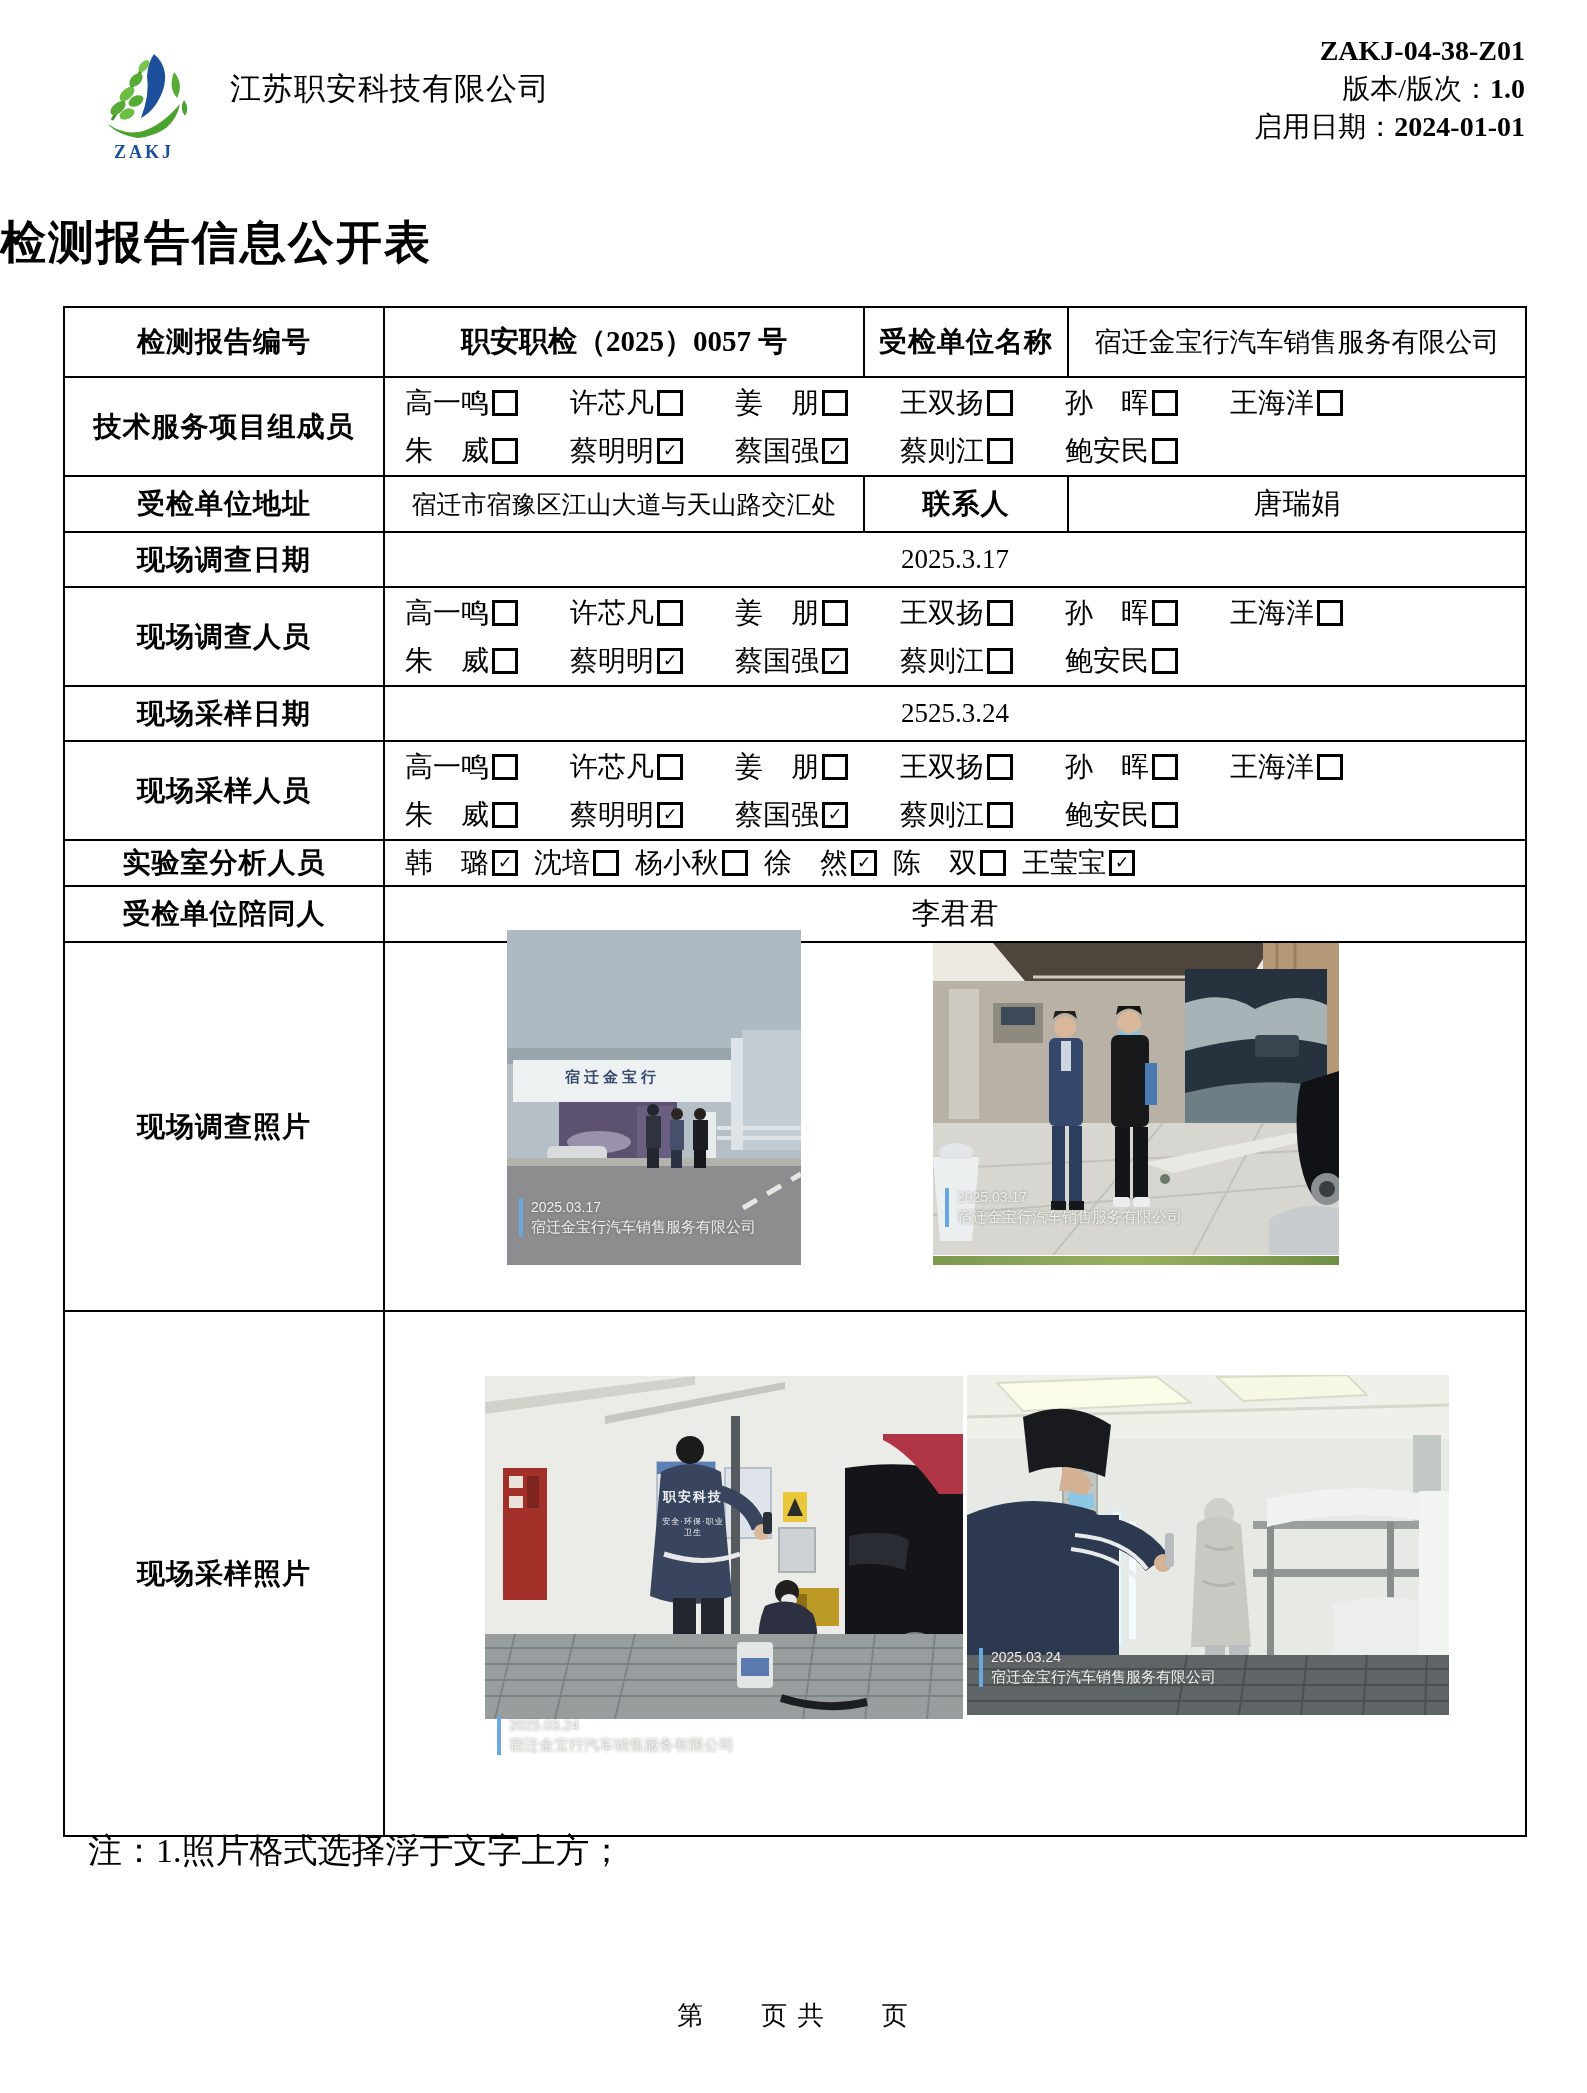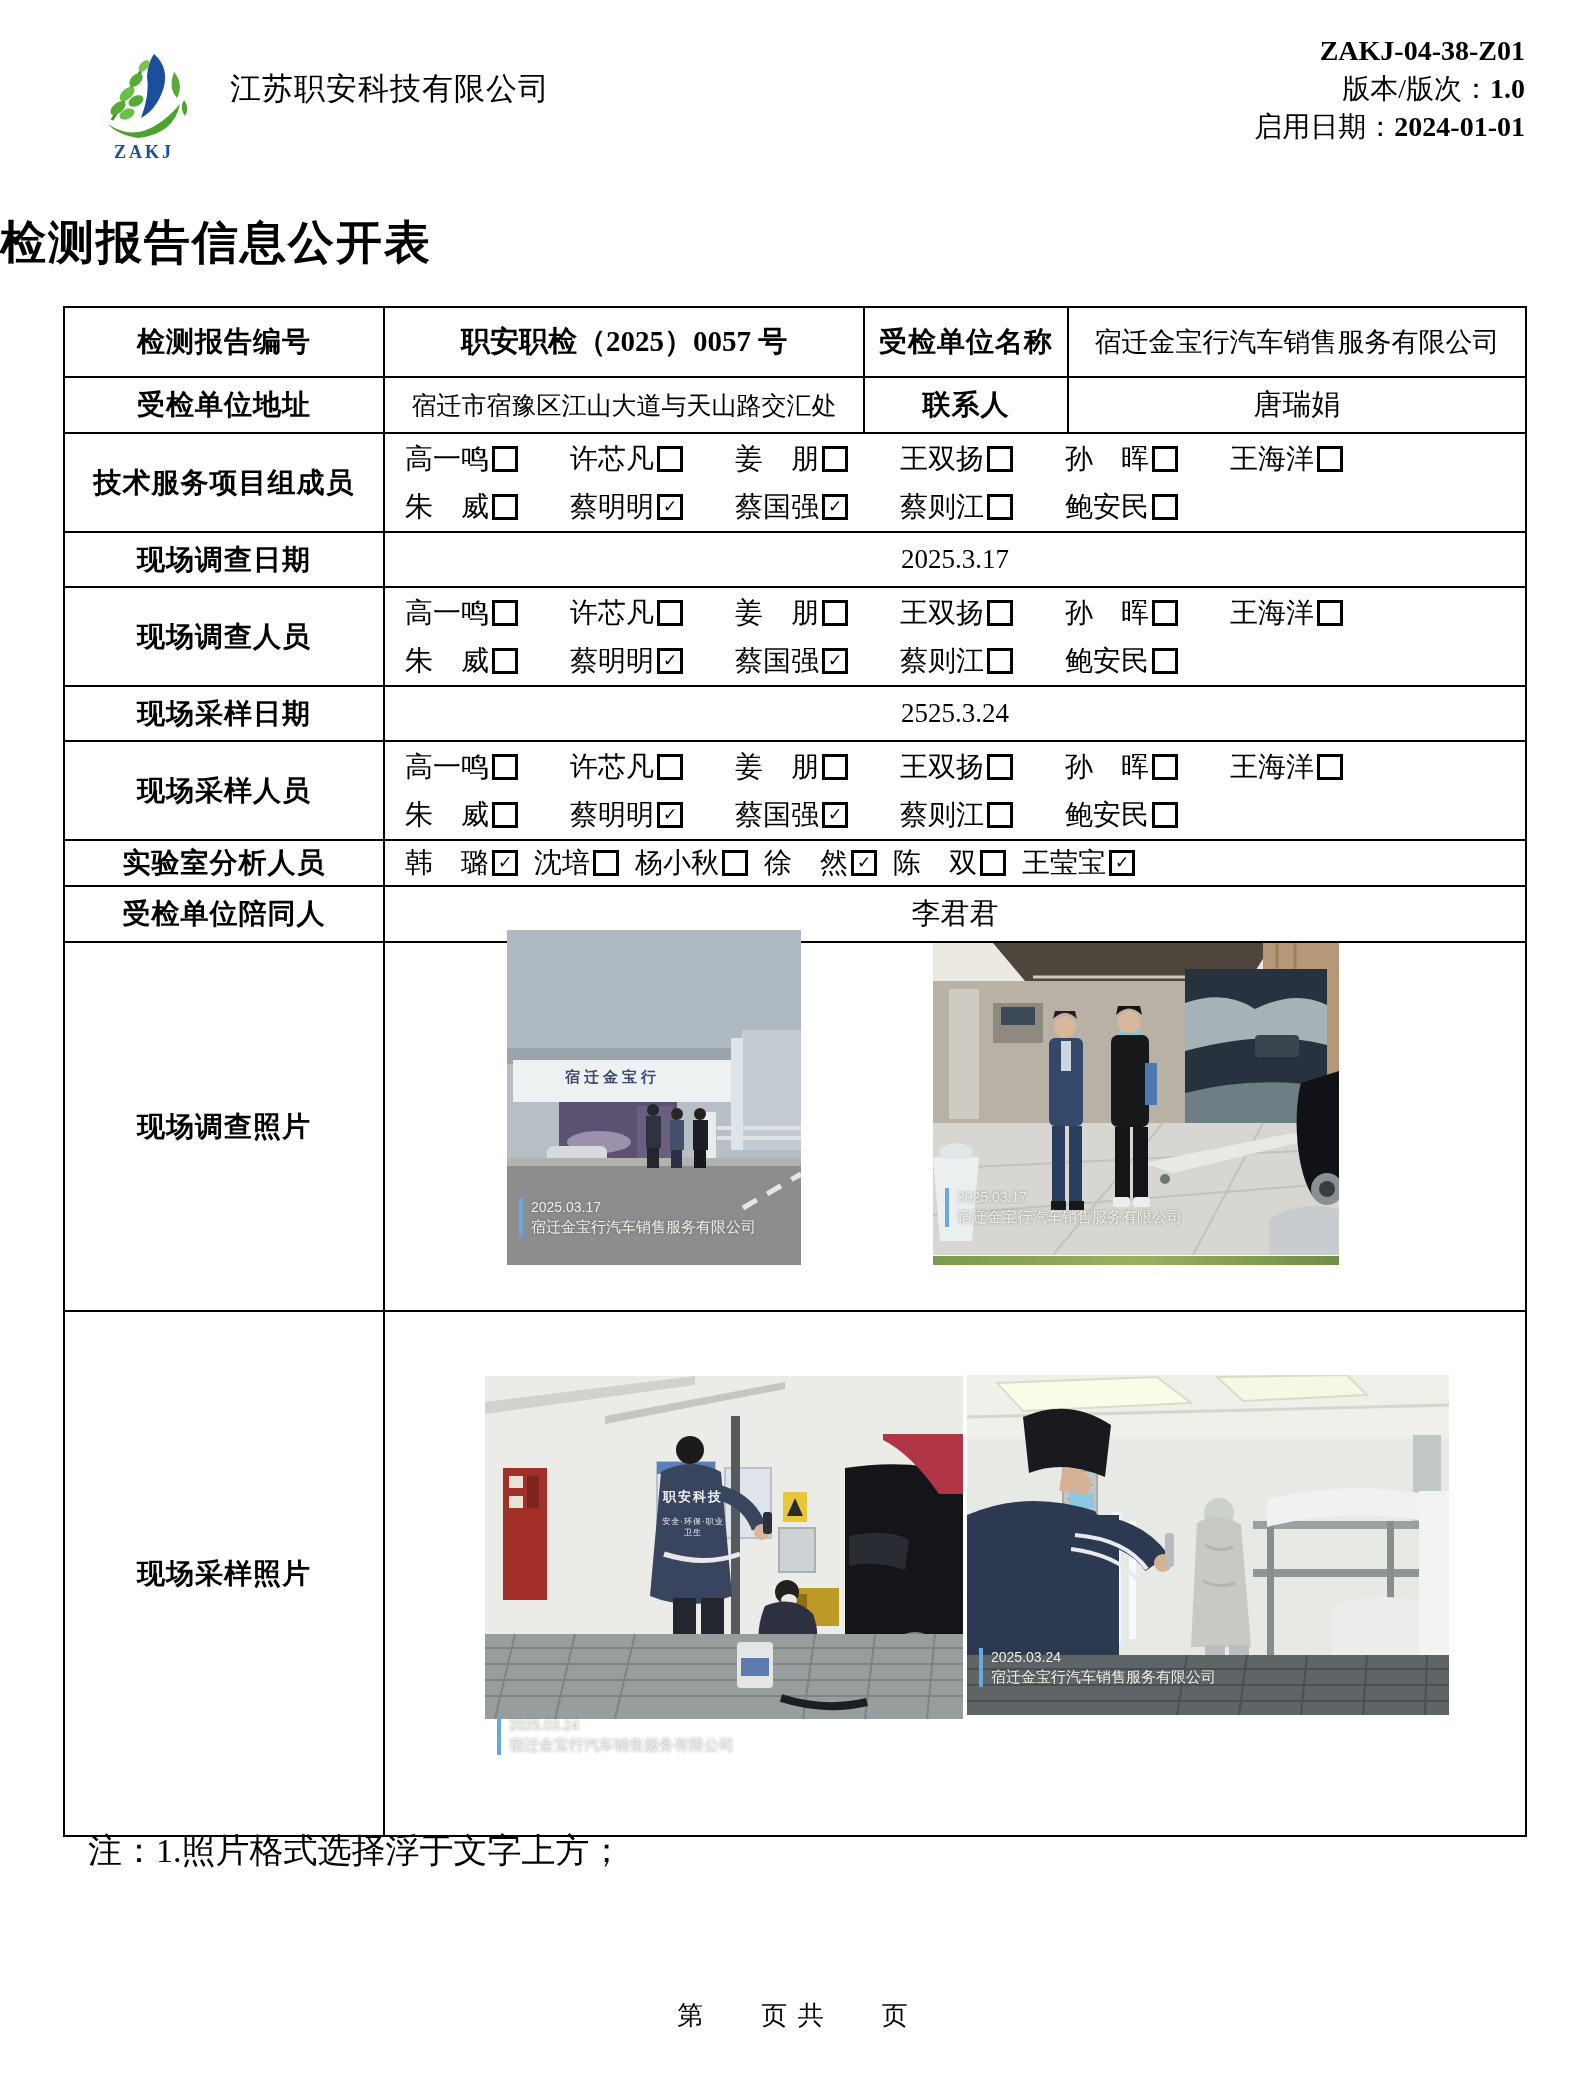--- a/index.html
+++ b/index.html
@@ -85,78 +85,78 @@
         <col style="width:204px">
         <col style="width:458px">
       </colgroup>
     <tbody>
         <tr style="height:70px">
       <td class="lbl">检测报告编号</td>
       <td class="val-b">职安职检（2025）0057 号</td>
       <td class="lbl">受检单位名称</td>
       <td class="val">宿迁金宝行汽车销售服务有限公司</td>
     </tr>
+    <tr style="height:99px">
+      <td class="lbl">技术服务项目组成员</td>
+      <td colspan="3">
+        <div class="nline">
+              <span class="person">
+                <span class="pname">高一鸣</span>
+                <span class="cb"></span>
+              </span>
+              <span class="person">
+                <span class="pname">许芯凡</span>
+                <span class="cb"></span>
+              </span>
+              <span class="person">
+                <span class="pname">姜　朋</span>
+                <span class="cb"></span>
+              </span>
+              <span class="person">
+                <span class="pname">王双扬</span>
+                <span class="cb"></span>
+              </span>
+              <span class="person">
+                <span class="pname">孙　晖</span>
+                <span class="cb"></span>
+              </span>
+              <span class="person">
+                <span class="pname">王海洋</span>
+                <span class="cb"></span>
+              </span>
+            </div>
+        <div class="nline">
+              <span class="person">
+                <span class="pname">朱　威</span>
+                <span class="cb"></span>
+              </span>
+              <span class="person">
+                <span class="pname">蔡明明</span>
+                <span class="cb on">✓</span>
+              </span>
+              <span class="person">
+                <span class="pname">蔡国强</span>
+                <span class="cb on">✓</span>
+              </span>
+              <span class="person">
+                <span class="pname">蔡则江</span>
+                <span class="cb"></span>
+              </span>
+              <span class="person">
+                <span class="pname">鲍安民</span>
+                <span class="cb"></span>
+              </span>
+            </div>
+      </td>
+    </tr>
     <tr style="height:56px">
       <td class="lbl">受检单位地址</td>
       <td class="val-sm">宿迁市宿豫区江山大道与天山路交汇处</td>
       <td class="lbl">联系人</td>
       <td class="val-c">唐瑞娟</td>
-    </tr>
-    <tr style="height:99px">
-      <td class="lbl">技术服务项目组成员</td>
-      <td colspan="3">
-        <div class="nline">
-              <span class="person">
-                <span class="pname">高一鸣</span>
-                <span class="cb"></span>
-              </span>
-              <span class="person">
-                <span class="pname">许芯凡</span>
-                <span class="cb"></span>
-              </span>
-              <span class="person">
-                <span class="pname">姜　朋</span>
-                <span class="cb"></span>
-              </span>
-              <span class="person">
-                <span class="pname">王双扬</span>
-                <span class="cb"></span>
-              </span>
-              <span class="person">
-                <span class="pname">孙　晖</span>
-                <span class="cb"></span>
-              </span>
-              <span class="person">
-                <span class="pname">王海洋</span>
-                <span class="cb"></span>
-              </span>
-            </div>
-        <div class="nline">
-              <span class="person">
-                <span class="pname">朱　威</span>
-                <span class="cb"></span>
-              </span>
-              <span class="person">
-                <span class="pname">蔡明明</span>
-                <span class="cb on">✓</span>
-              </span>
-              <span class="person">
-                <span class="pname">蔡国强</span>
-                <span class="cb on">✓</span>
-              </span>
-              <span class="person">
-                <span class="pname">蔡则江</span>
-                <span class="cb"></span>
-              </span>
-              <span class="person">
-                <span class="pname">鲍安民</span>
-                <span class="cb"></span>
-              </span>
-            </div>
-      </td>
     </tr>
     <tr style="height:55px">
       <td class="lbl">现场调查日期</td>
       <td colspan="3" class="val">2025.3.17</td>
     </tr>
     <tr style="height:99px">
       <td class="lbl">现场调查人员</td>
       <td colspan="3">
         <div class="nline">
               <span class="person">

